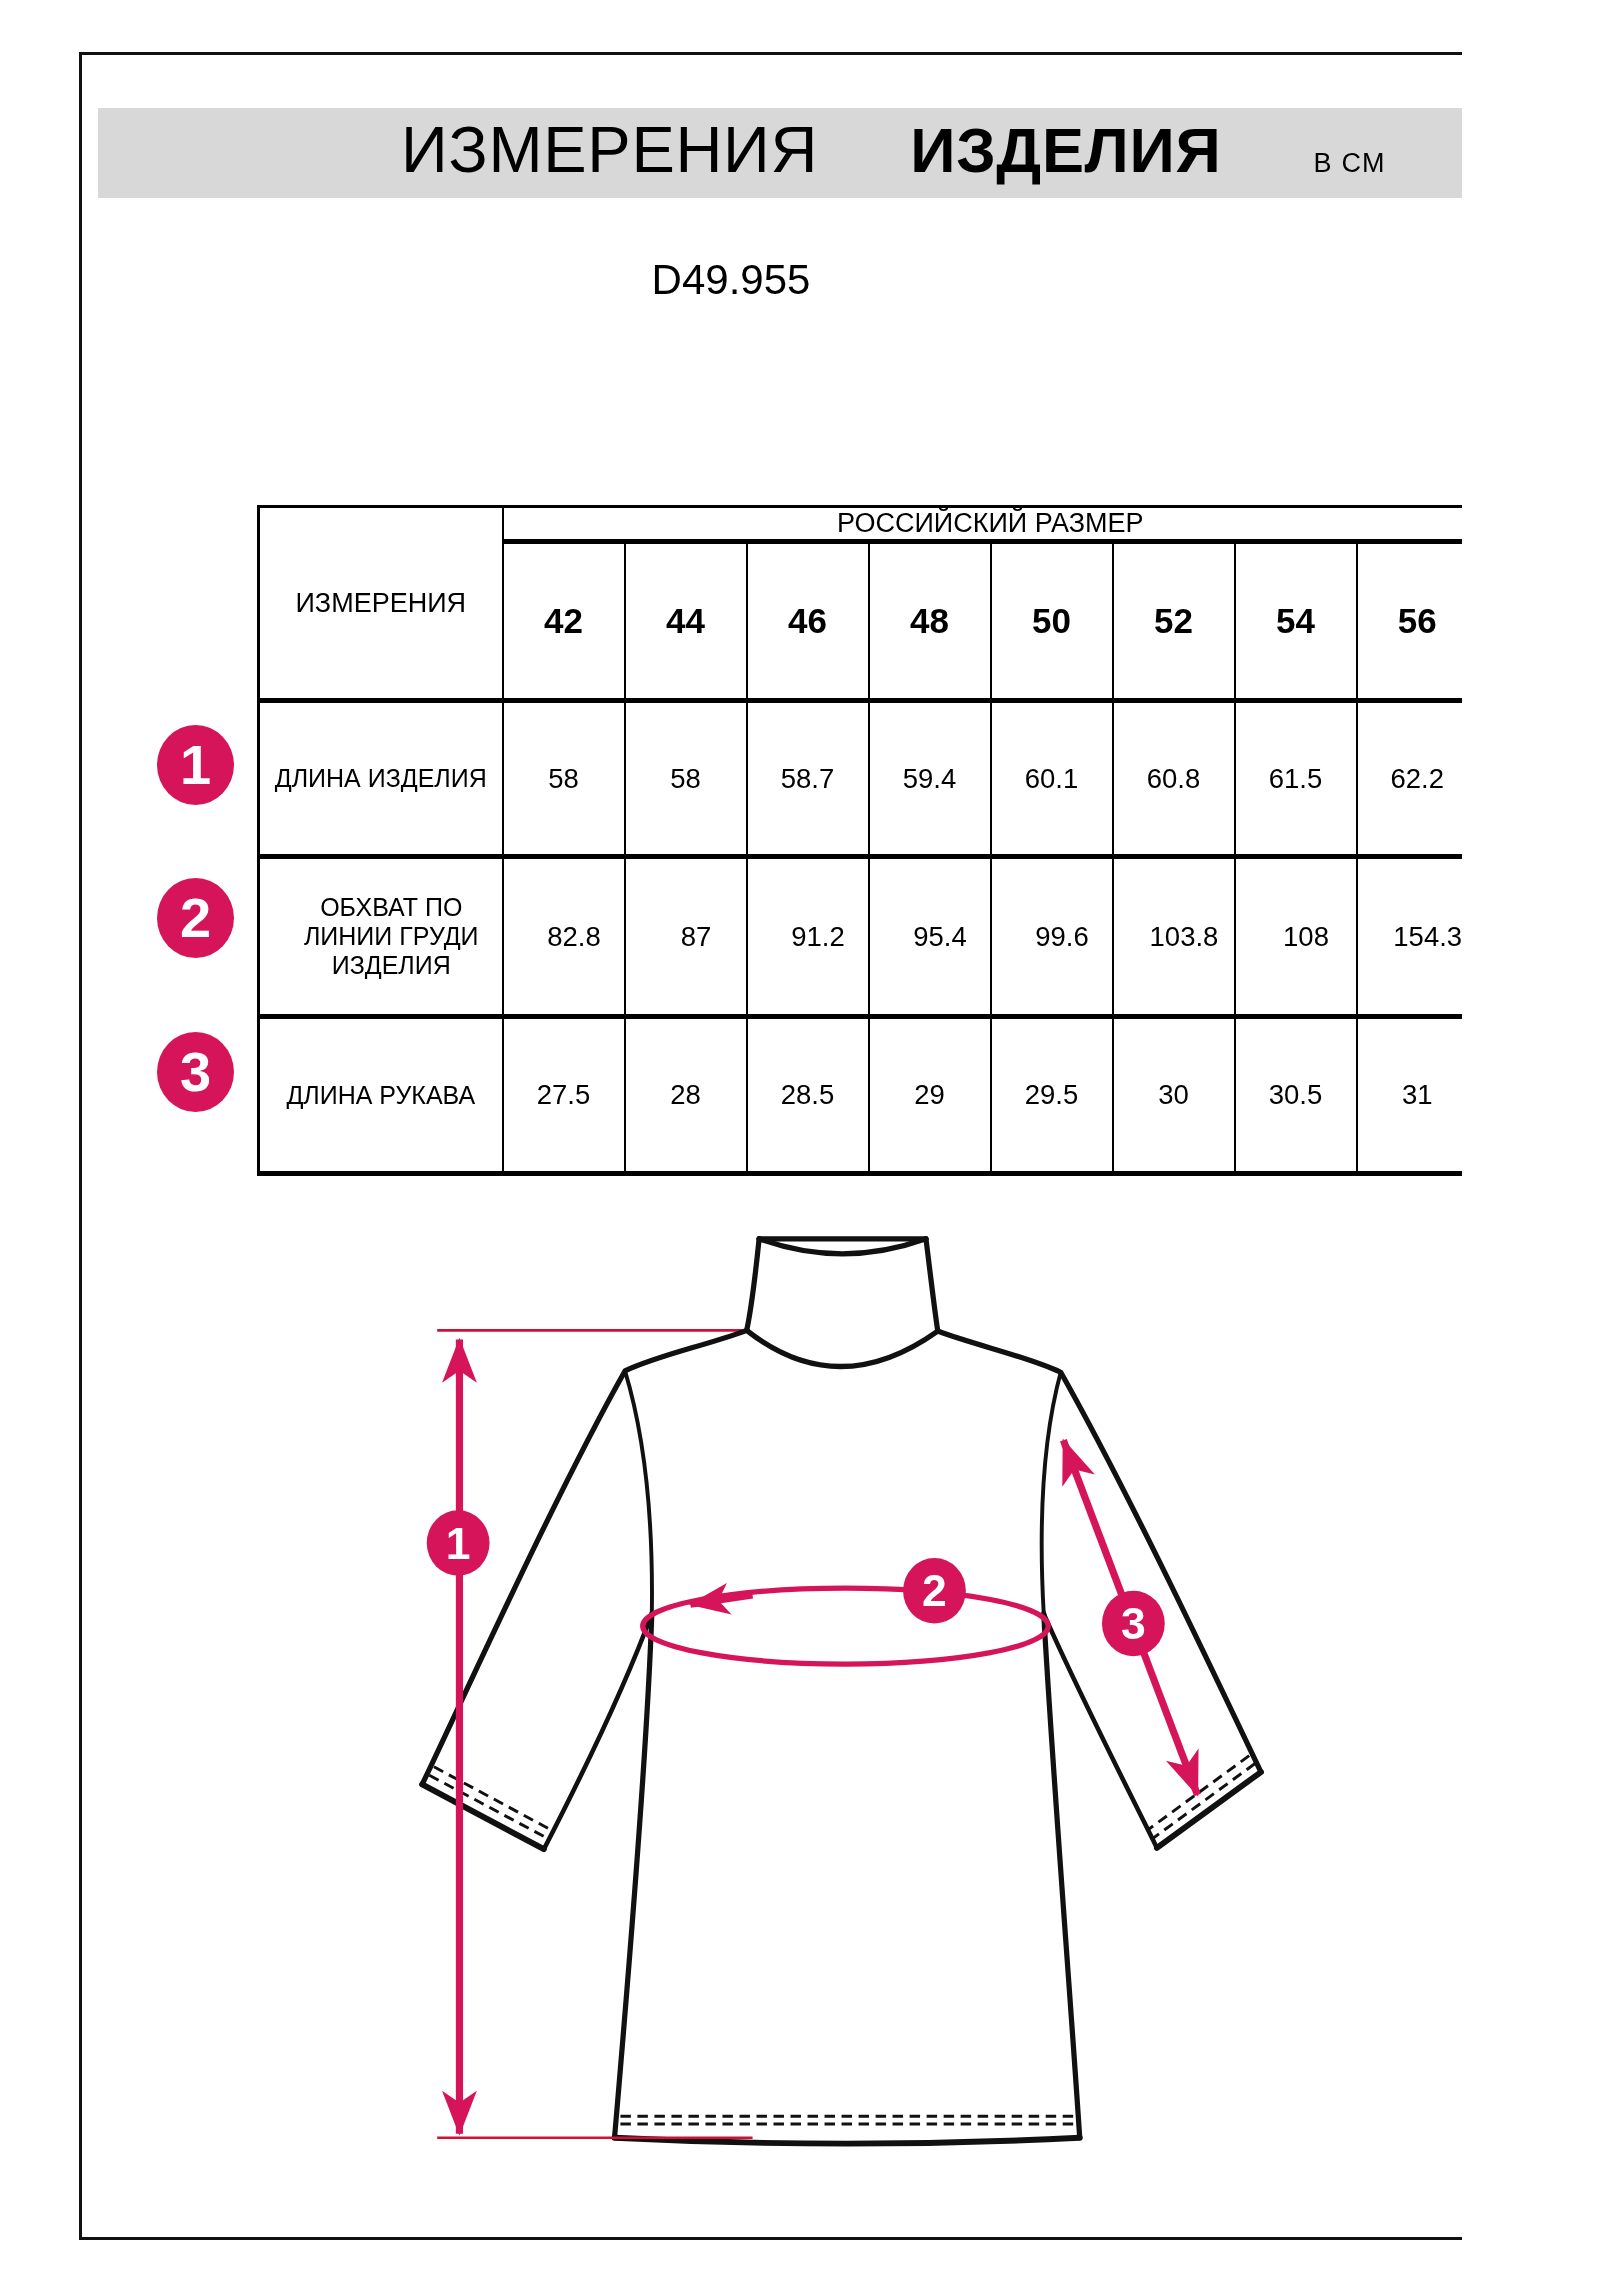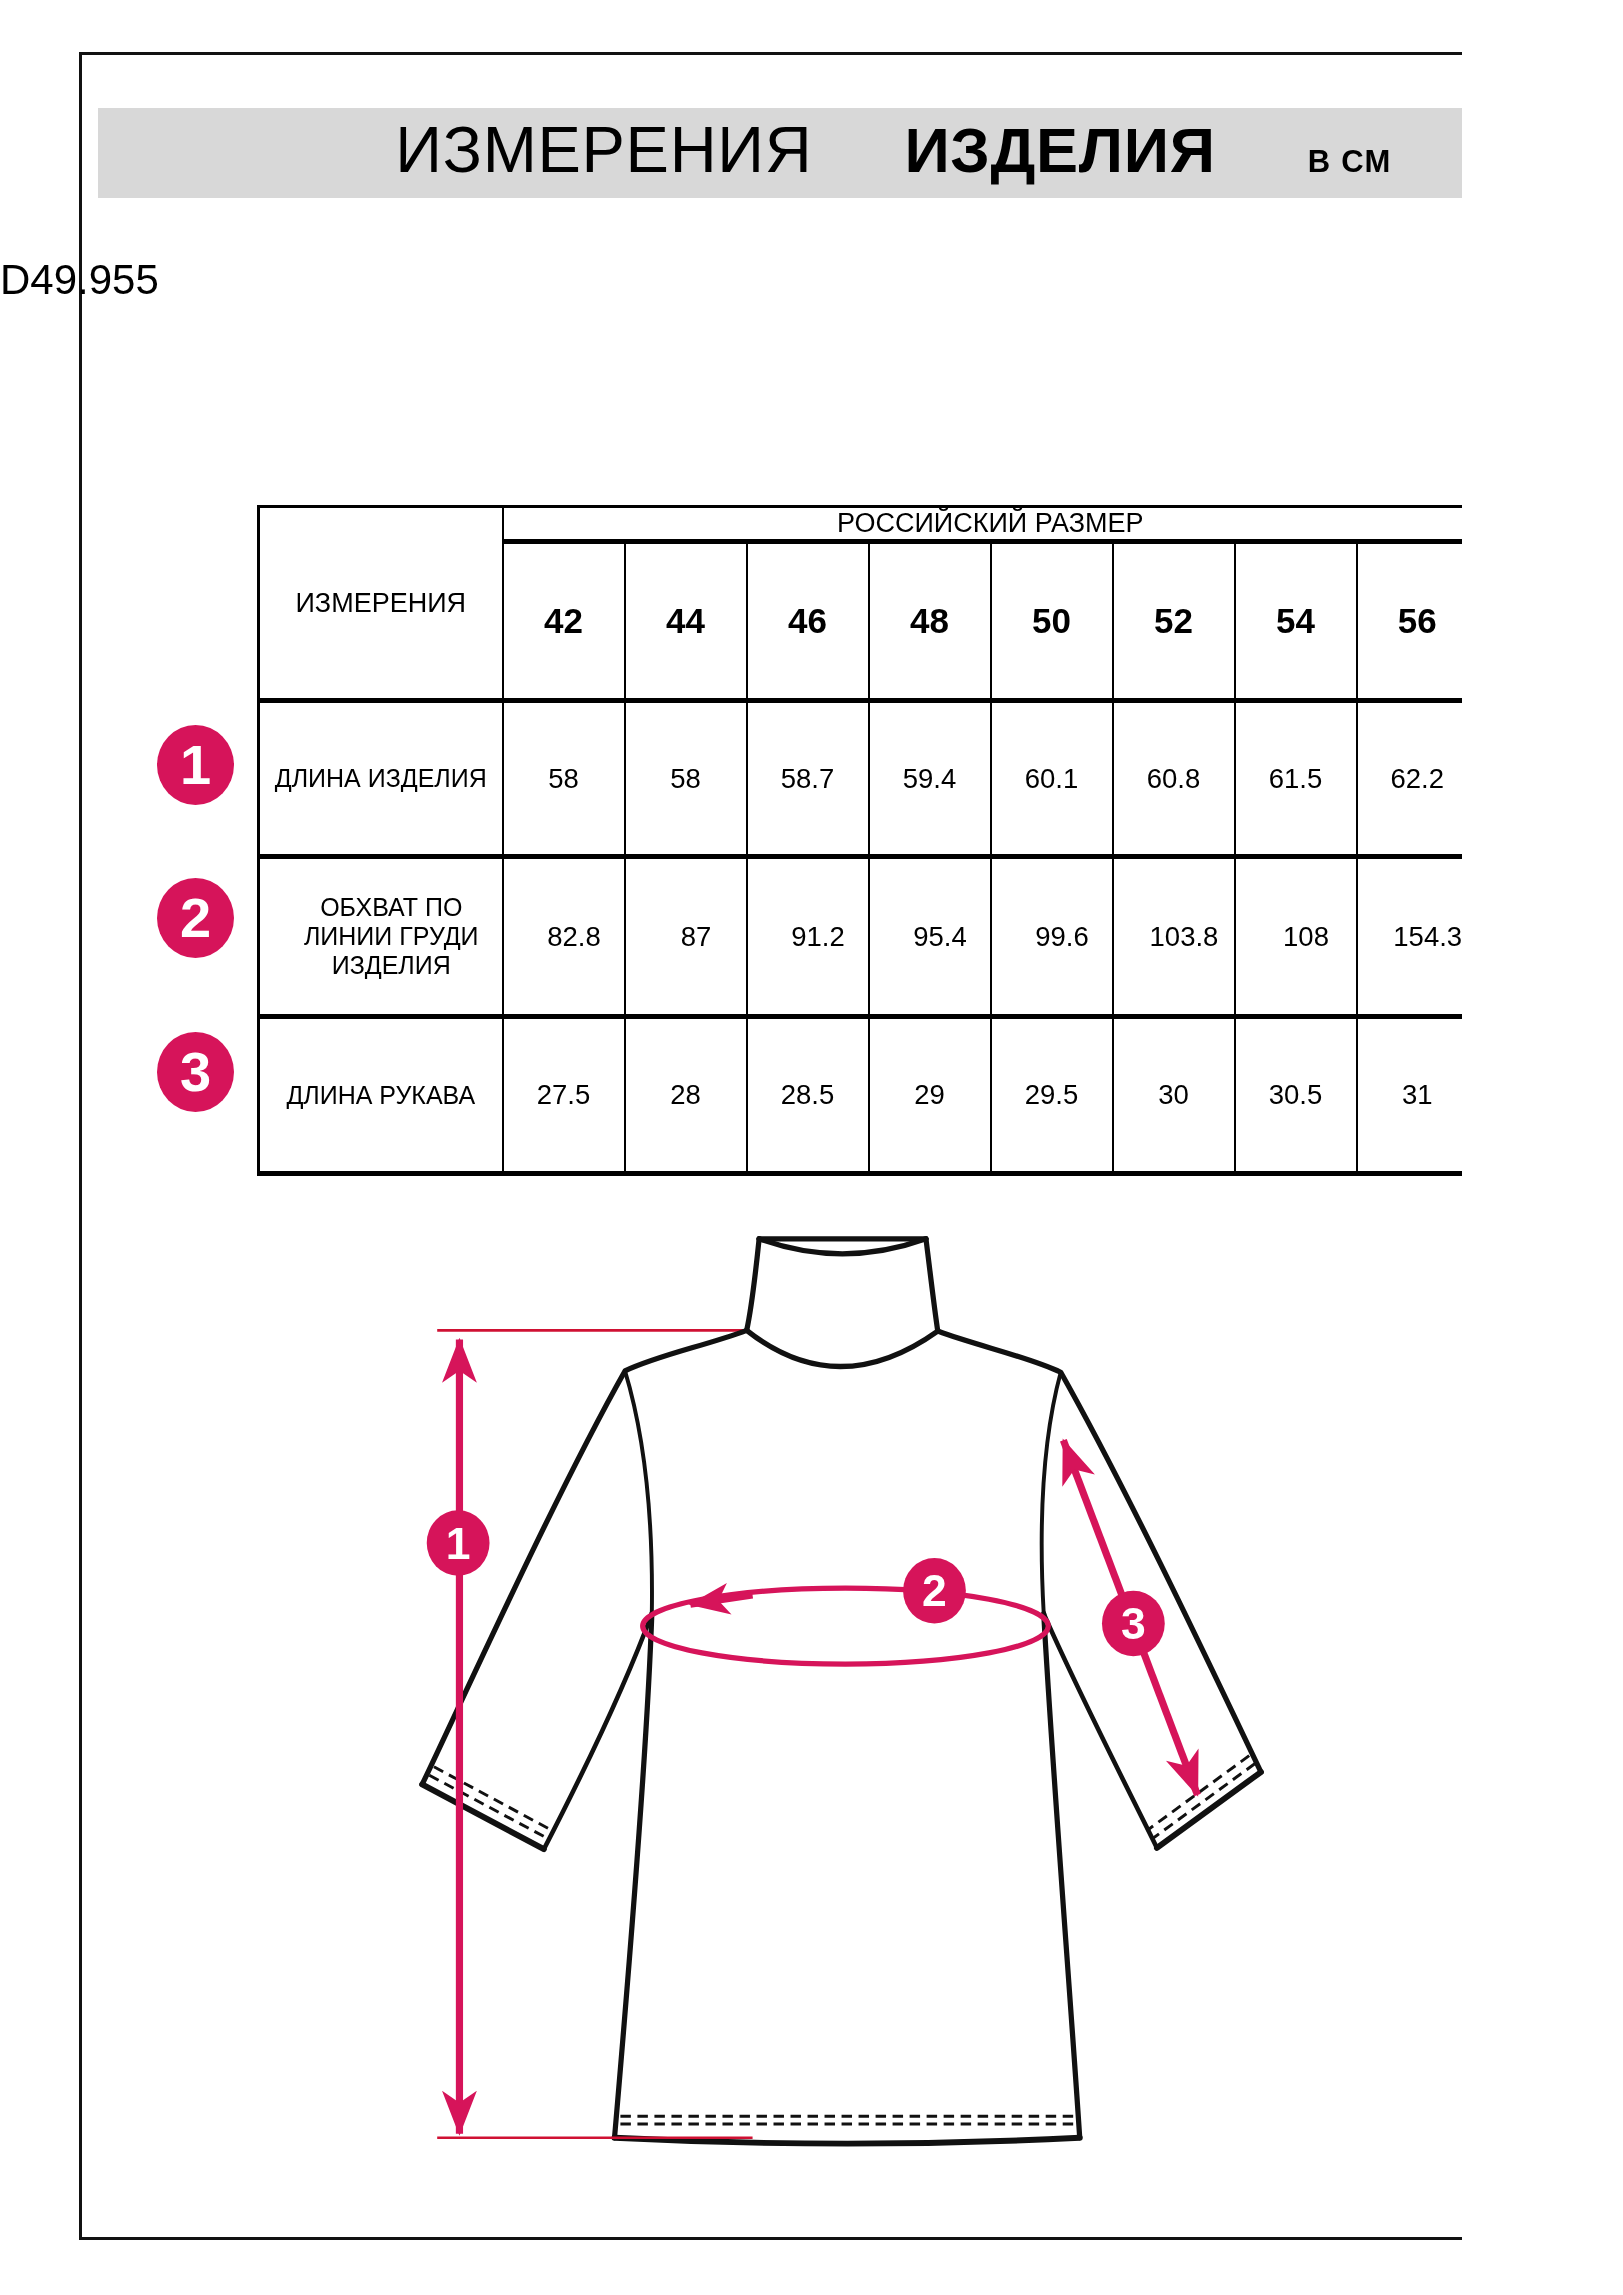--- a/index.html
+++ b/index.html
@@ -22,24 +22,24 @@
     position:absolute;left:98px;top:108px;width:1427px;height:90px;
     background:var(--banner-bg);
   }
   .banner-inner{
     position:relative;left:82px;height:100%;
     display:flex;justify-content:center;align-items:baseline;gap:92px;
     padding-top:8.5px;box-sizing:border-box;
   }
   .title-w1{font-size:65px;line-height:1;font-weight:normal;letter-spacing:0.7px;}
   .title-w2{font-size:63px;line-height:1;font-weight:bold;letter-spacing:0.7px;}
-  .title-sf{font-size:31px;line-height:1;font-weight:bold;letter-spacing:1.3px;}
+  .title-sf{font-size:27px;line-height:1;font-weight:normal;letter-spacing:1.3px;}
   
   .model-code{
-    position:absolute;left:0;right:0;top:259px;text-align:left;
+    position:absolute;left:0;right:0;top:259px;text-align:center;
     font-size:42px;line-height:42px;
   }
   .desc{
     position:absolute;left:0;right:0;top:315px;text-align:center;
     font-size:41px;line-height:48px;
   }
   
   table.size-table{
     position:absolute;left:257px;top:505px;border-collapse:collapse;
     table-layout:fixed;width:1218px;

